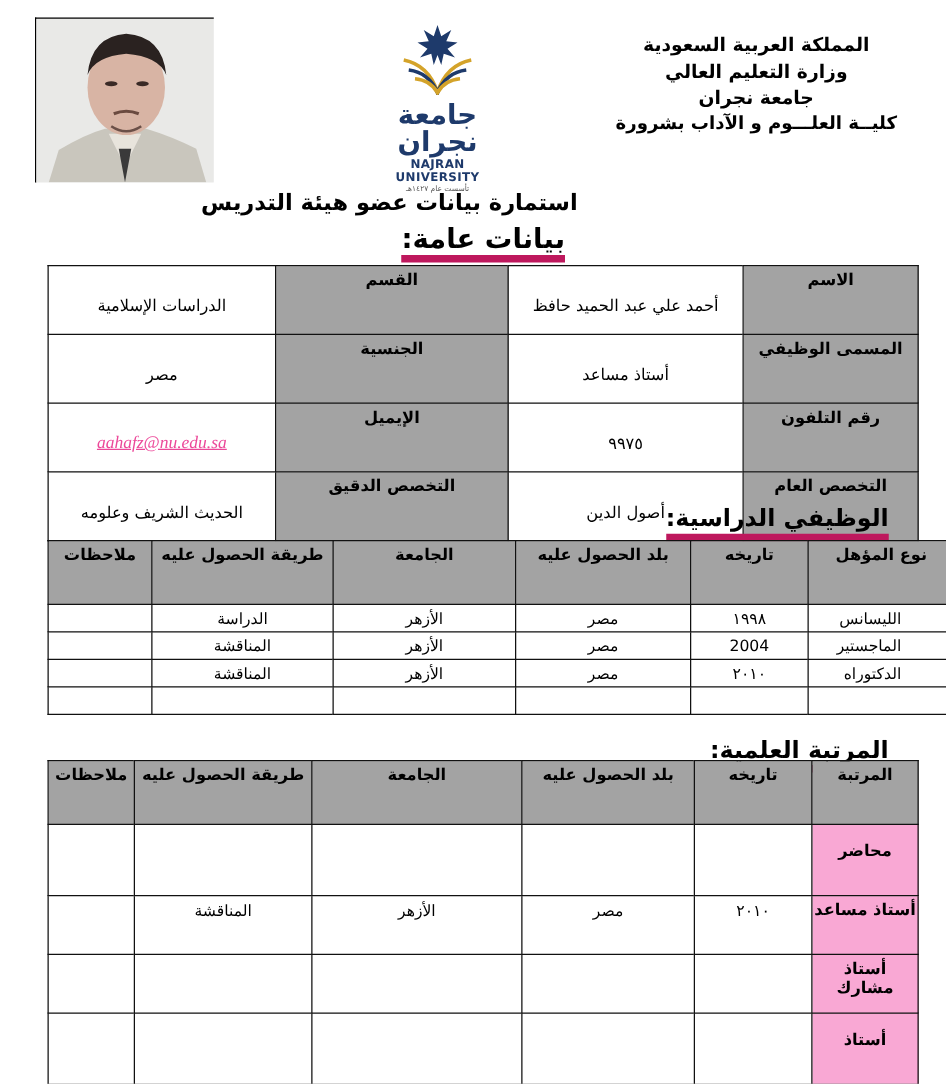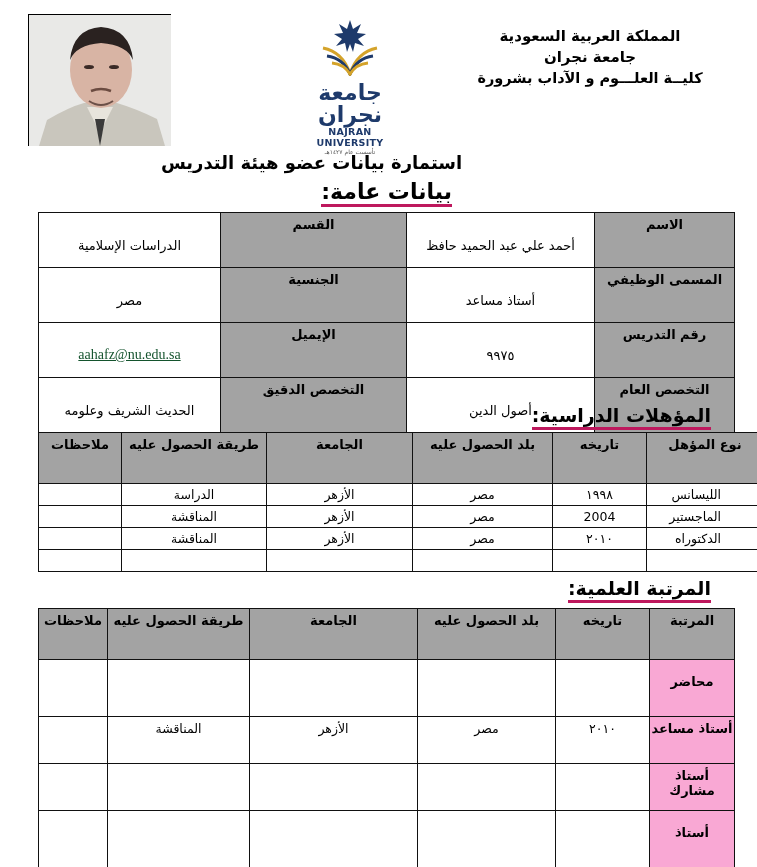--- a/index.html
+++ b/index.html
@@ -11,39 +11,39 @@
   #photo { left:28px; top:14px; width:142px; height:131px; border-top:1px solid #000; border-left:1px solid #000; overflow:hidden; background:#ececec; }
   #photo svg { display:block; }
 
   
   #logo { left:295px; top:18px; width:110px; height:112px; text-align:center; }
   #logo .ar { font-size:22px; font-weight:bold; color:#1e3a6b; direction:rtl; line-height:22px; margin-top:2px; letter-spacing:-1px; }
   #logo .en { font-size:9.5px; font-weight:bold; color:#1e3a6b; letter-spacing:0.3px; line-height:11px; font-family:"DejaVu Sans", sans-serif; }
   #logo .est { font-size:6px; color:#555; direction:rtl; line-height:8px; }
 
   
-  #header { right:32px; top:26px; width:270px; text-align:center; direction:rtl; font-family:"DejaVu Sans", sans-serif; font-weight:bold; }
+  #header { right:17px; top:26px; width:270px; text-align:center; direction:rtl; font-family:"DejaVu Sans", sans-serif; font-weight:bold; }
   #header div { font-size:15px; line-height:21px; }
   #header .l4 { font-size:14.5px; }
 
   #form-title { left:0; width:623px; top:152px; text-align:center; direction:rtl; font-weight:bold; font-size:18px; font-family:"DejaVu Sans", sans-serif; }
-  .section-title { direction:rtl; font-weight:bold; font-size:19px; font-family:"DejaVu Sans", sans-serif; border-bottom:3px solid #be185d; line-height:24px; white-space:nowrap; }
+  .section-title { direction:rtl; font-weight:bold; font-size:19px; font-family:"DejaVu Sans", sans-serif; border-bottom:6px solid #be185d; line-height:24px; white-space:nowrap; }
   #sec-general { right:305px; top:180px; font-size:22px; }
   #sec-quals { right:46px; top:403px; }
-  #sec-ranks { right:46px; top:576px;text-align:center; }
+  #sec-ranks { right:46px; top:588px;text-align:center; }
 
   table { border-collapse:collapse; direction:rtl; position:absolute; table-layout:fixed; font-family:"DejaVu Sans", sans-serif; }
   td, th { border:1.5px solid #111; padding:0; }
   .lbl { background:#a3a3a3; font-weight:bold; font-size:13px; vertical-align:top; text-align:center; padding-top:4px; }
   .val { font-size:13px; text-align:center; vertical-align:middle; }
 
   #general { left:38px; top:212px; width:696px; }
   #general td { height:44px; }
   #general td.val { padding-top:10px; }
-  .link { color:#14532d; text-decoration:underline; direction:ltr; display:inline-block; font-family:"Liberation Serif", serif; font-size:14px; }
+  .link { color:#ec4899; text-decoration:underline; direction:ltr; display:inline-block; font-family:"Liberation Serif", serif; font-size:14px;font-style:italic; }
 
   #quals { left:38px; top:432px; width:696px; }
   #quals th { height:46px; }
   #quals td { height:21px; font-size:12.5px; text-align:center; }
   #quals td:first-child { text-align:right; padding-right:42px; }
 
   #ranks { left:38px; top:608px; width:696px; }
   #ranks th { height:46px; }
   #ranks td { height:42px; font-size:12.5px; text-align:center; vertical-align:top; padding-top:4px; }
   #ranks td.rank-lbl { background:#f9a8d4; font-weight:bold; font-size:13px; padding-top:14px; }
@@ -73,20 +73,21 @@
     <path d="M12 38 Q28 40 35 56 Q42 40 58 38" stroke="#1e3a6b" stroke-width="3" fill="none"></path>
     <path d="M17 45 Q29 46 35 56 Q41 46 53 45" stroke="#d4a32a" stroke-width="3" fill="none"></path>
   </svg>
   <div class="ar">جامعة نجران</div>
   <div class="en">NAJRAN UNIVERSITY</div>
   <div class="est">تأسست عام ١٤٢٧هـ</div>
 </div>
 
 <div id="header" class="abs">
   <div>المملكة العربية السعودية</div>
+  <div>وزارة التعليم العالي</div>
   <div>جامعة نجران</div>
   <div class="l4">كليــة العلـــوم و الآداب بشرورة</div>
 </div>
 
 <div id="form-title" class="abs">استمارة بيانات عضو هيئة التدريس</div>
 
 <div id="sec-general" class="abs section-title">بيانات عامة:</div>
 <table id="general">
   <colgroup>
       <col style="width:140px">
@@ -101,35 +102,35 @@
       <td class="lbl">القسم</td>
       <td class="val">الدراسات الإسلامية</td>
     </tr>
     <tr>
       <td class="lbl">المسمى الوظيفي</td>
       <td class="val">أستاذ مساعد</td>
       <td class="lbl">الجنسية</td>
       <td class="val">مصر</td>
     </tr>
     <tr>
-      <td class="lbl">رقم التدريس</td>
+      <td class="lbl">رقم التلفون</td>
       <td class="val">٩٩٧٥</td>
       <td class="lbl">الإيميل</td>
       <td class="val"><span class="link">aahafz@nu.edu.sa</span></td>
     </tr>
     <tr>
       <td class="lbl">التخصص العام</td>
       <td class="val">أصول الدين</td>
       <td class="lbl">التخصص الدقيق</td>
       <td class="val">الحديث الشريف وعلومه</td>
     </tr>
   </tbody>
 </table>
 
-<div id="sec-quals" class="abs section-title">المؤهلات الدراسية:</div>
+<div id="sec-quals" class="abs section-title">الوظيفي الدراسية:</div>
 <table id="quals">
   <colgroup>
       <col style="width:117px">
       <col style="width:94px">
       <col style="width:140px">
       <col style="width:146px">
       <col style="width:145px">
       <col style="width:83px">
     </colgroup>
   <thead>

